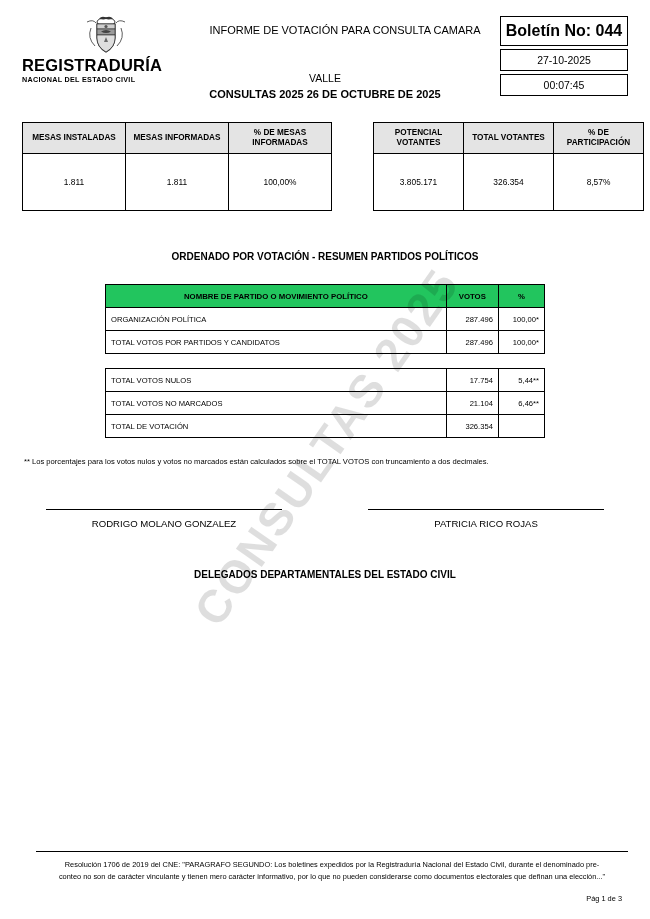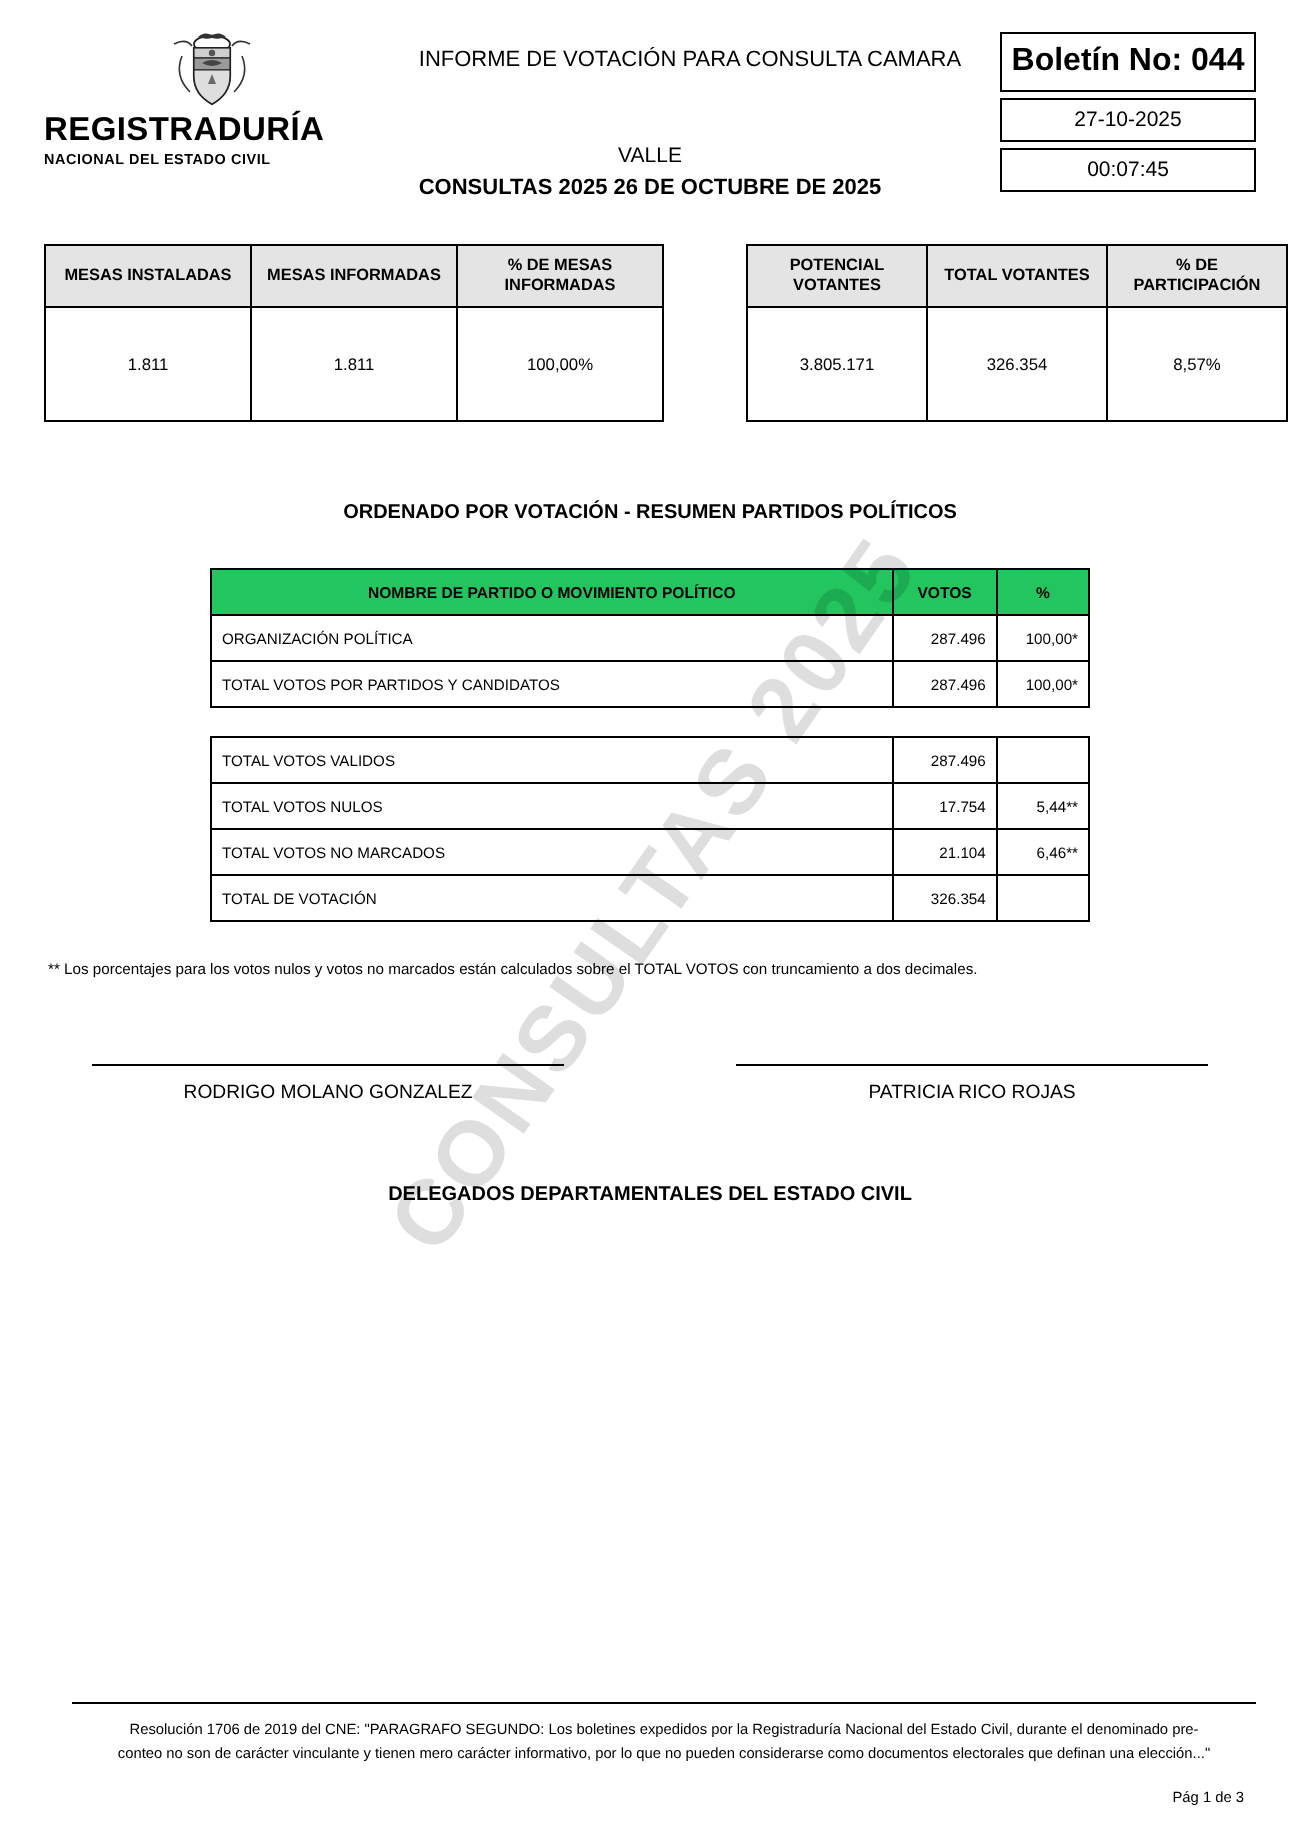--- a/index.html
+++ b/index.html
@@ -381,25 +381,20 @@
 
   <div class="party-wrap second">
     <table class="party totals">
       <colgroup>
           <col class="col-name">
           <col class="col-votes">
           <col class="col-pct">
         </colgroup>
       <tbody>
         <tr>
-          <td class="name">TOTAL VOTOS VALIDOS</td>
-          <td class="num">287.496</td>
-          <td class="num"></td>
-        </tr>
-        <tr>
           <td class="name">TOTAL VOTOS NULOS</td>
           <td class="num">17.754</td>
           <td class="num">5,44**</td>
         </tr>
         <tr>
           <td class="name">TOTAL VOTOS NO MARCADOS</td>
           <td class="num">21.104</td>
           <td class="num">6,46**</td>
         </tr>
         <tr>

